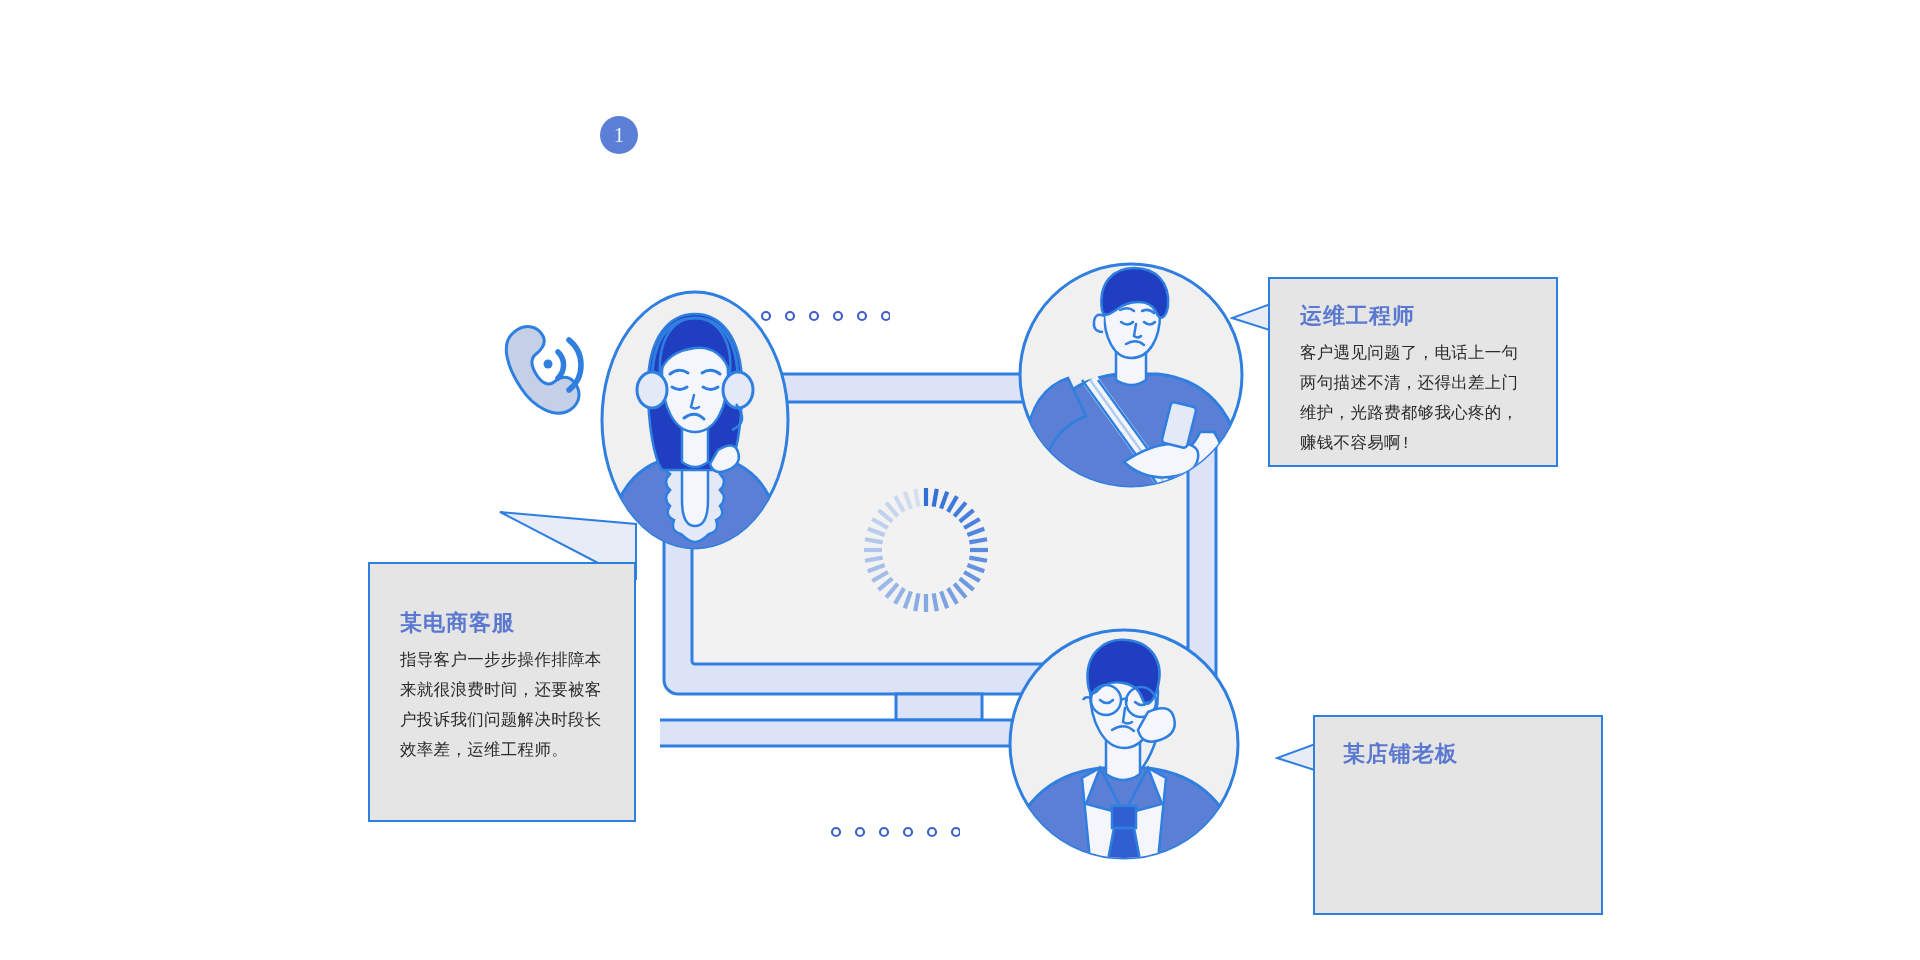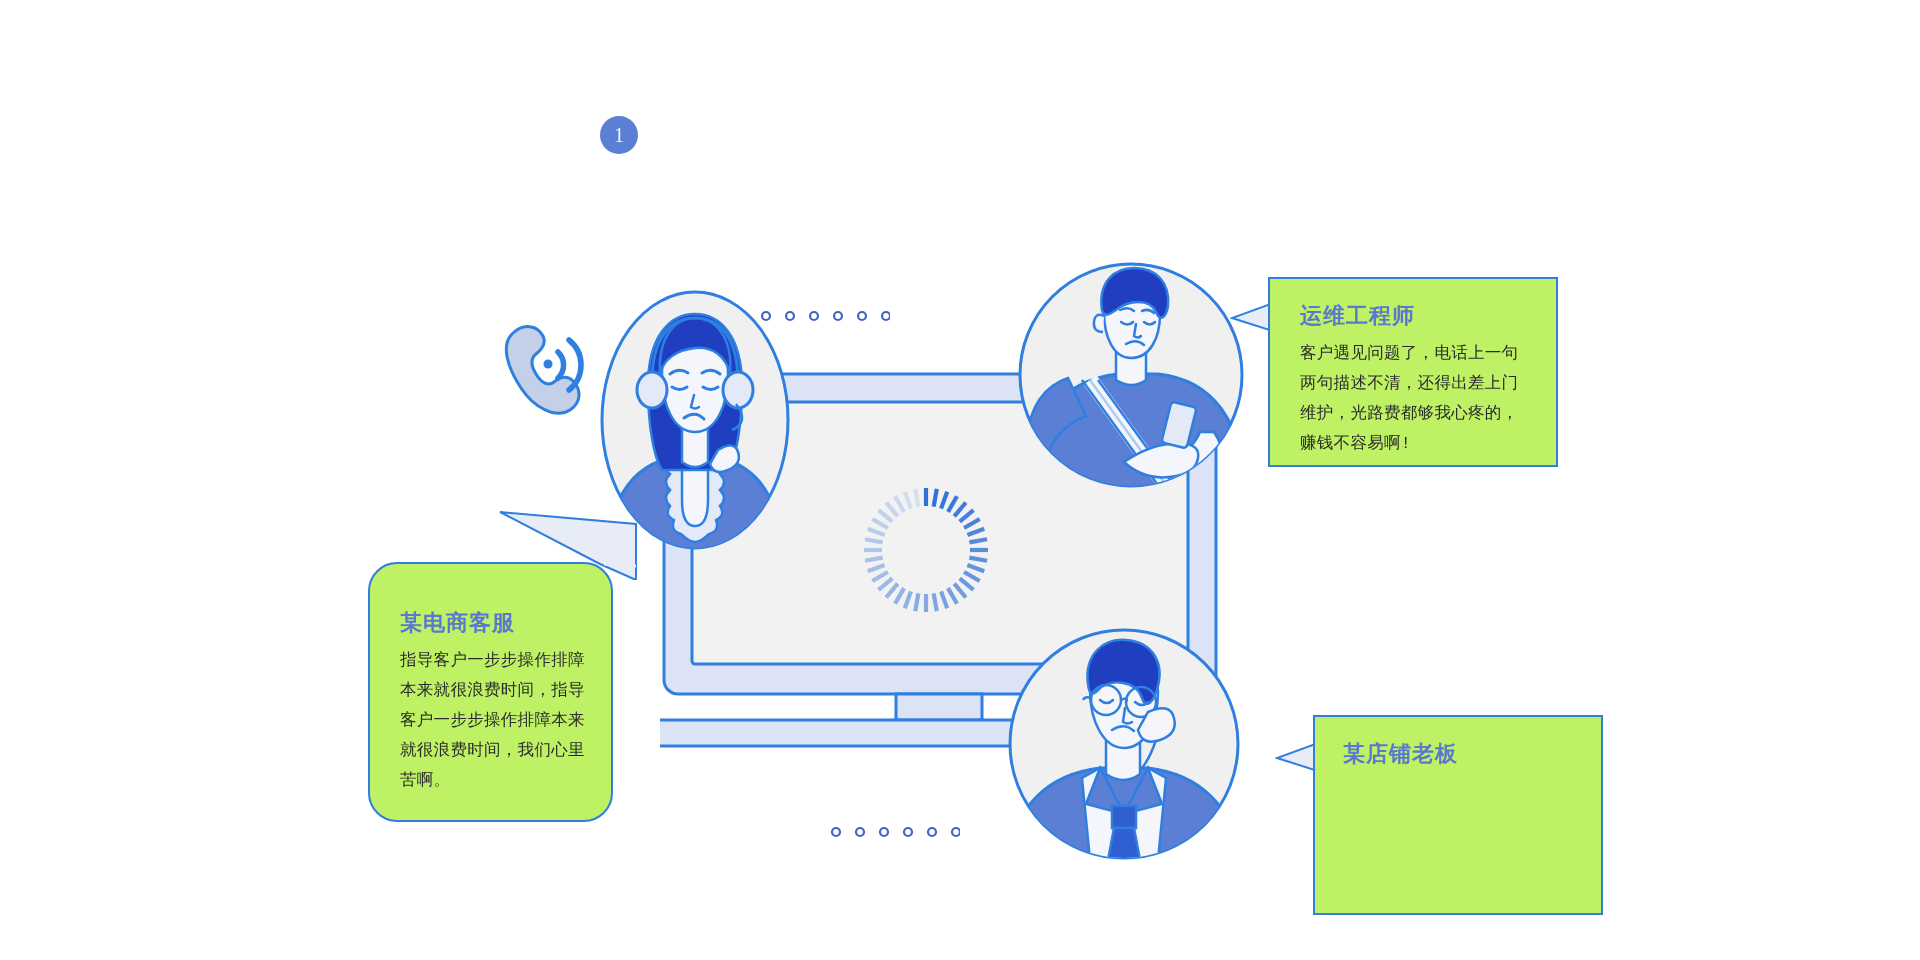--- a/index.html
+++ b/index.html
@@ -17,21 +17,21 @@
   #step-badge{
     left:600px;top:116px;width:38px;height:38px;border-radius:50%;
     background:#5a7fd4;color:#eef2fb;
     display:flex;align-items:center;justify-content:center;
     font-size:21px;line-height:1;font-family:"Liberation Serif","DejaVu Serif",serif;
     letter-spacing:0;
   }
 
   
   .callout{
-    background:#bef264;
+    background:#e5e5e5;
     border:2px solid #2f7fe0;
     box-sizing:border-box;
   }
   .callout .c-title{
     color:#5a78cf;
     font-size:22px;
     font-weight:bold;
     margin:0 0 10px 0;
     line-height:1.2;
     letter-spacing:1px;
@@ -42,23 +42,22 @@
     line-height:1.82;
     letter-spacing:0.3px;
     white-space:pre-line;
     font-family:Liberation Mono, monospace;
   }
   #callout-engineer{
     left:1268px;top:277px;width:290px;height:190px;
     padding:24px 24px 0 30px;
   }
   #callout-service{
-    left:368px;top:562px;width:245px;height:260px;
+    left:368px;top:562px;width:268px;height:260px;
     padding:46px 26px 0 30px;
-    border-radius:29px;
   }
   #callout-owner{
     left:1313px;top:715px;width:290px;height:200px;
     padding:24px 24px 8px 28px;
   }
 
   
   .tail{position:absolute;pointer-events:none;}
 </style>
 </head>
@@ -298,21 +297,21 @@
     <line x1="44" y1="60" x2="44" y2="90" stroke="#e8ecf7" stroke-width="3"></line>
   </svg>
 
   <div class="callout abs" id="callout-engineer">
     <div class="c-title">运维工程师</div>
     <div class="c-body">客户遇见问题了，电话上一句两句描述不清，还得出差上门维护，光路费都够我心疼的，赚钱不容易啊!</div>
   </div>
 
   <div class="callout abs" id="callout-service">
     <div class="c-title">某电商客服</div>
-    <div class="c-body">指导客户一步步操作排障本来就很浪费时间，指导客户一步步操作排障本来就很浪费时间，我们心里苦啊。</div>
+    <div class="c-body">指导客户一步步操作排障本来就很浪费时间，还要被客户投诉我们问题解决时段长效率差，运维工程师。</div>
   </div>
 
   <div class="callout abs" id="callout-owner">
     <div class="c-title">某店铺老板</div>
   </div>
 
   <div class="abs" id="step-badge">1</div>
 
 </div>
 

